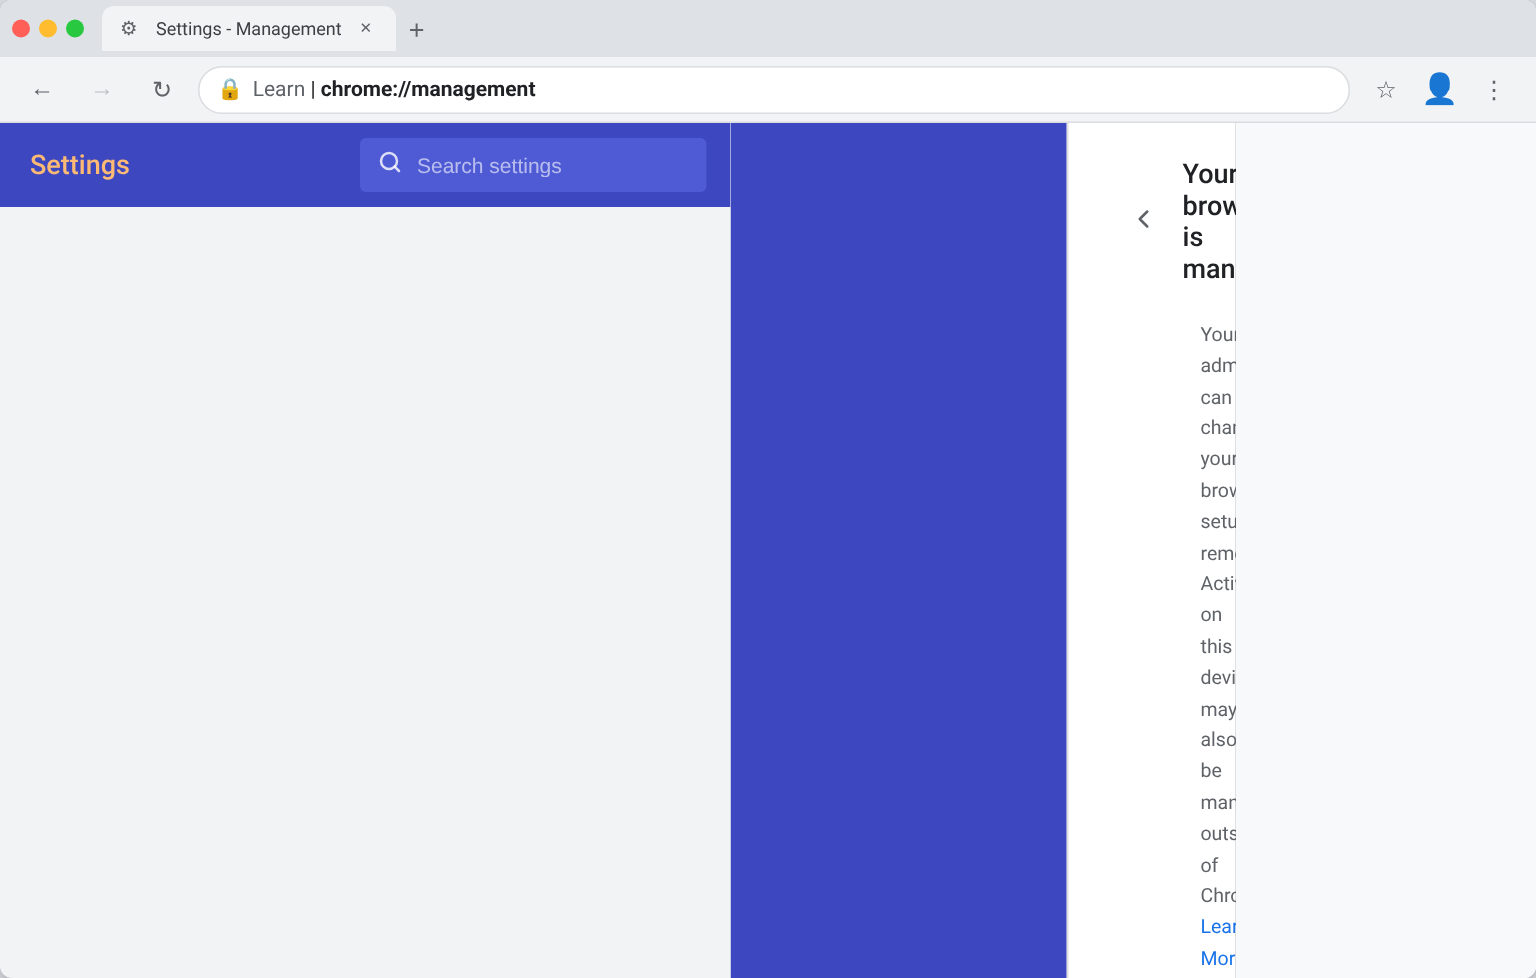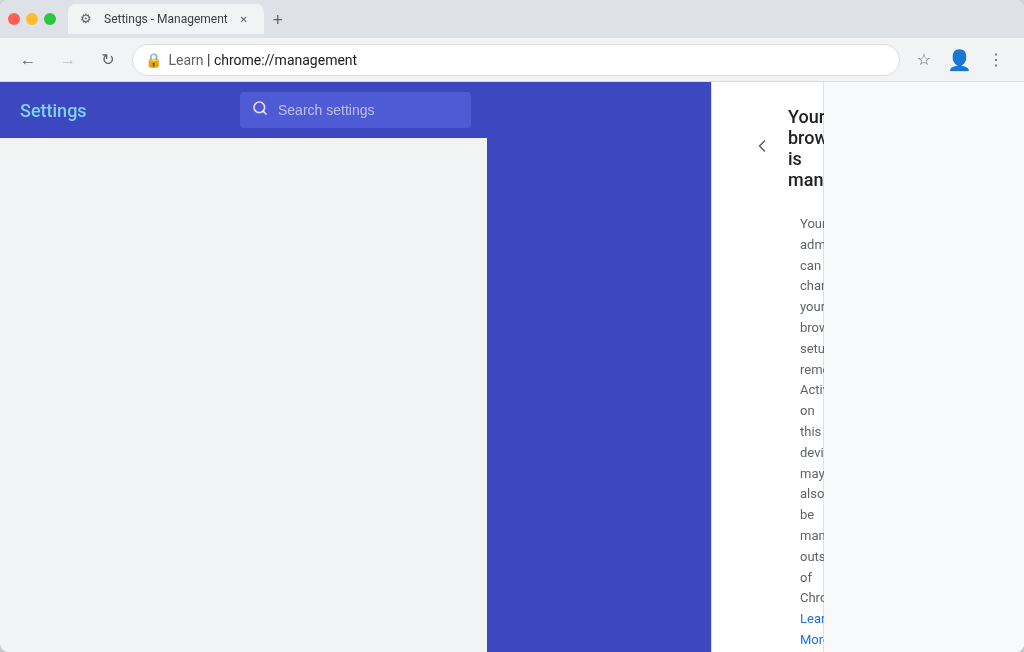--- a/index.html
+++ b/index.html
@@ -166,21 +166,21 @@
     .address-text {
       font-size: 14px;
     }
 
     .address-text .chrome-label {
       color: #5f6368;
     }
 
     .address-text .url-part {
       color: #202124;
-      font-weight: 400;
+      font-weight: 700;
     }
 
     .nav-right {
       display: flex;
       align-items: center;
       gap: 4px;
     }
 
     
     .page-content {
@@ -237,21 +237,21 @@
       flex-shrink: 0;
     }
 
     .sidebar-title-area {
       width: 224px;
       flex-shrink: 0;
       padding: 0 20px;
     }
 
     .sidebar-title-text {
-      color: #7dd3fc;
+      color: #fdba74;
       font-size: 18px;
       font-weight: 500;
     }
 
     .header-search-area {
       flex: 1;
       padding: 16px 16px;
     }
 
     

